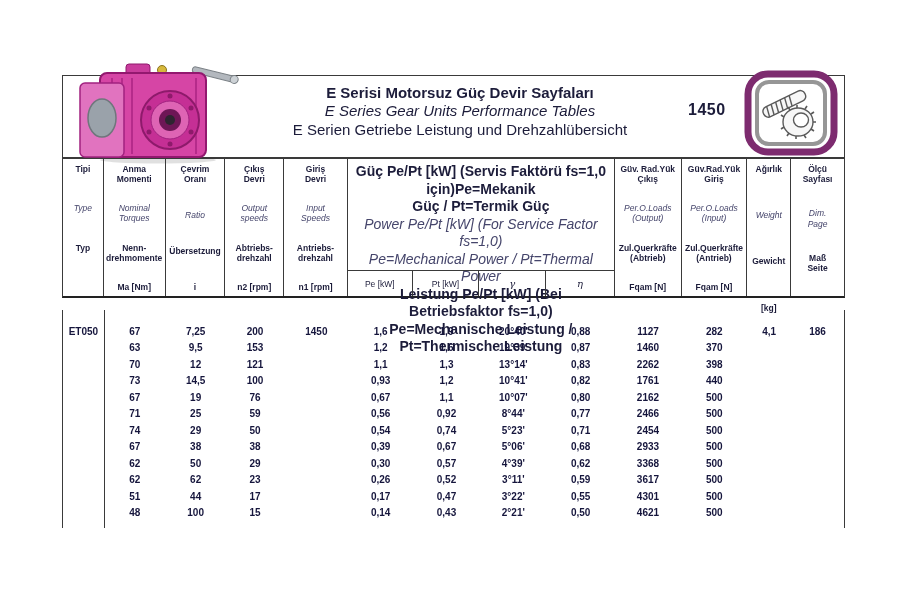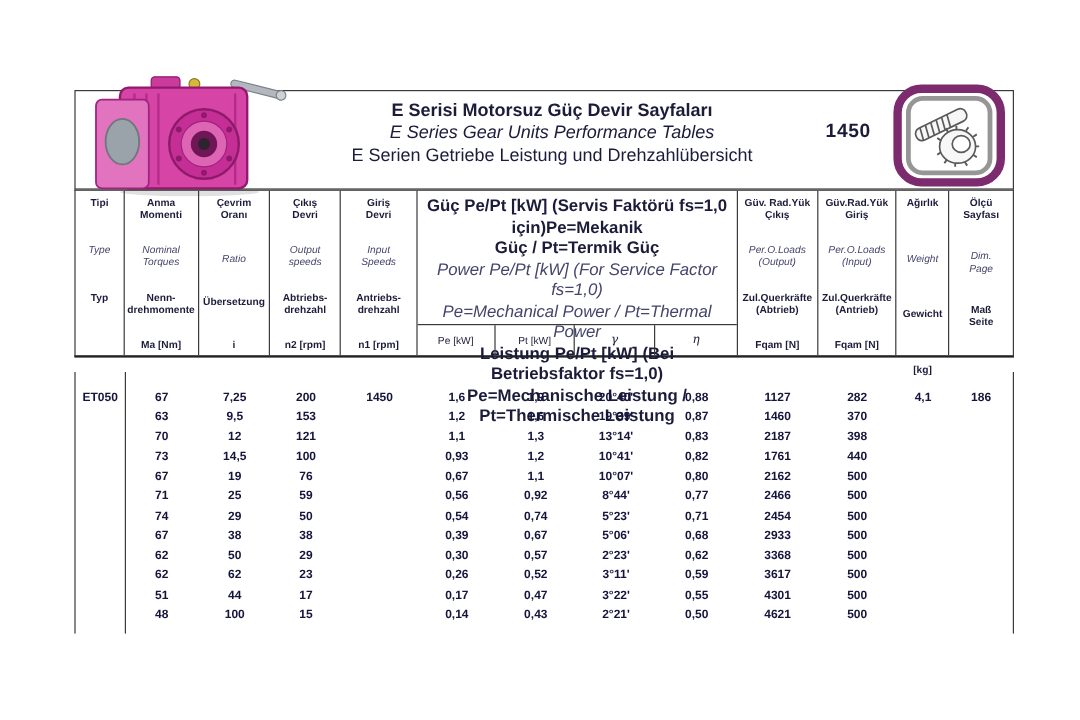--- a/index.html
+++ b/index.html
@@ -247,21 +247,21 @@
     <div class="brow">
       <span class="bc c0"></span>
       <span class="bc c1">70</span>
       <span class="bc c2">12</span>
       <span class="bc c3">121</span>
       <span class="bc c4"></span>
       <span class="bc c5">1,1</span>
       <span class="bc c6">1,3</span>
       <span class="bc c7">13°14'</span>
       <span class="bc c8">0,83</span>
-      <span class="bc c9">2187</span>
+      <span class="bc c9">2262</span>
       <span class="bc c10">398</span>
       <span class="bc c11"></span>
       <span class="bc c12"></span>
     </div>
 
     <div class="brow">
       <span class="bc c0"></span>
       <span class="bc c1">73</span>
       <span class="bc c2">14,5</span>
       <span class="bc c3">100</span>
@@ -341,21 +341,21 @@
     </div>
 
     <div class="brow">
       <span class="bc c0"></span>
       <span class="bc c1">62</span>
       <span class="bc c2">50</span>
       <span class="bc c3">29</span>
       <span class="bc c4"></span>
       <span class="bc c5">0,30</span>
       <span class="bc c6">0,57</span>
-      <span class="bc c7">2°23'</span>
+      <span class="bc c7">4°39'</span>
       <span class="bc c8">0,62</span>
       <span class="bc c9">3368</span>
       <span class="bc c10">500</span>
       <span class="bc c11"></span>
       <span class="bc c12"></span>
     </div>
 
     <div class="brow">
       <span class="bc c0"></span>
       <span class="bc c1">62</span>

